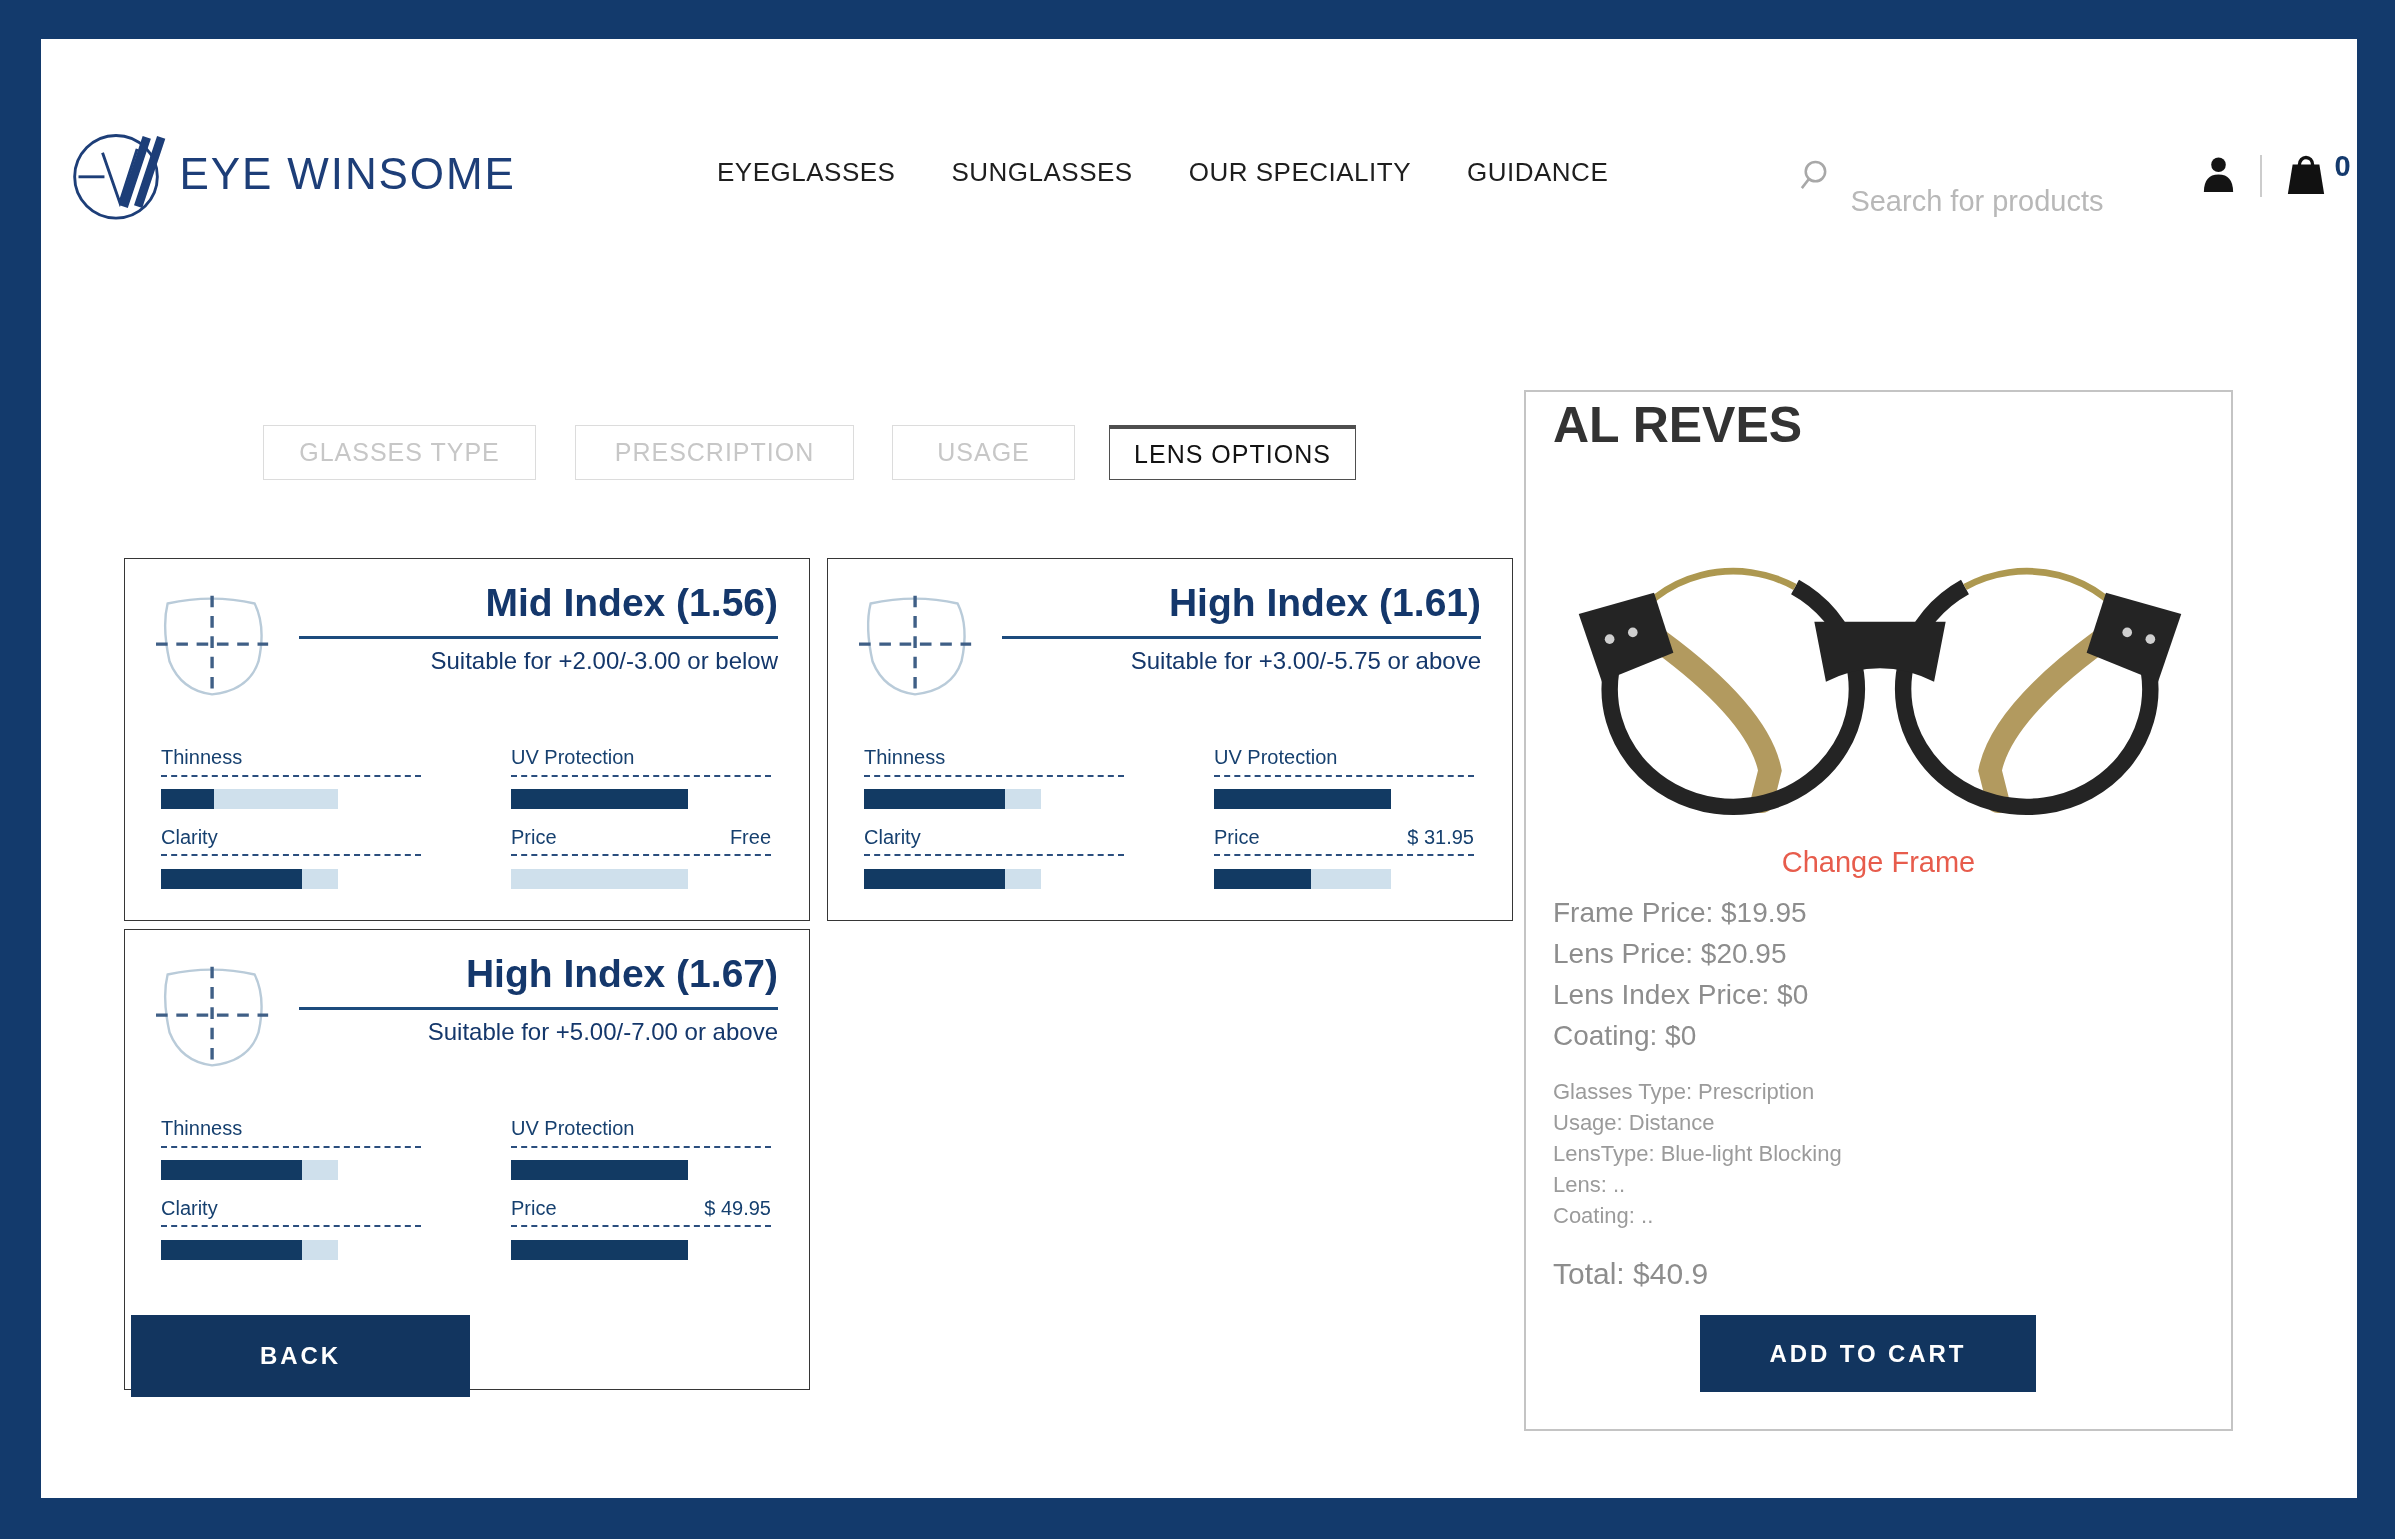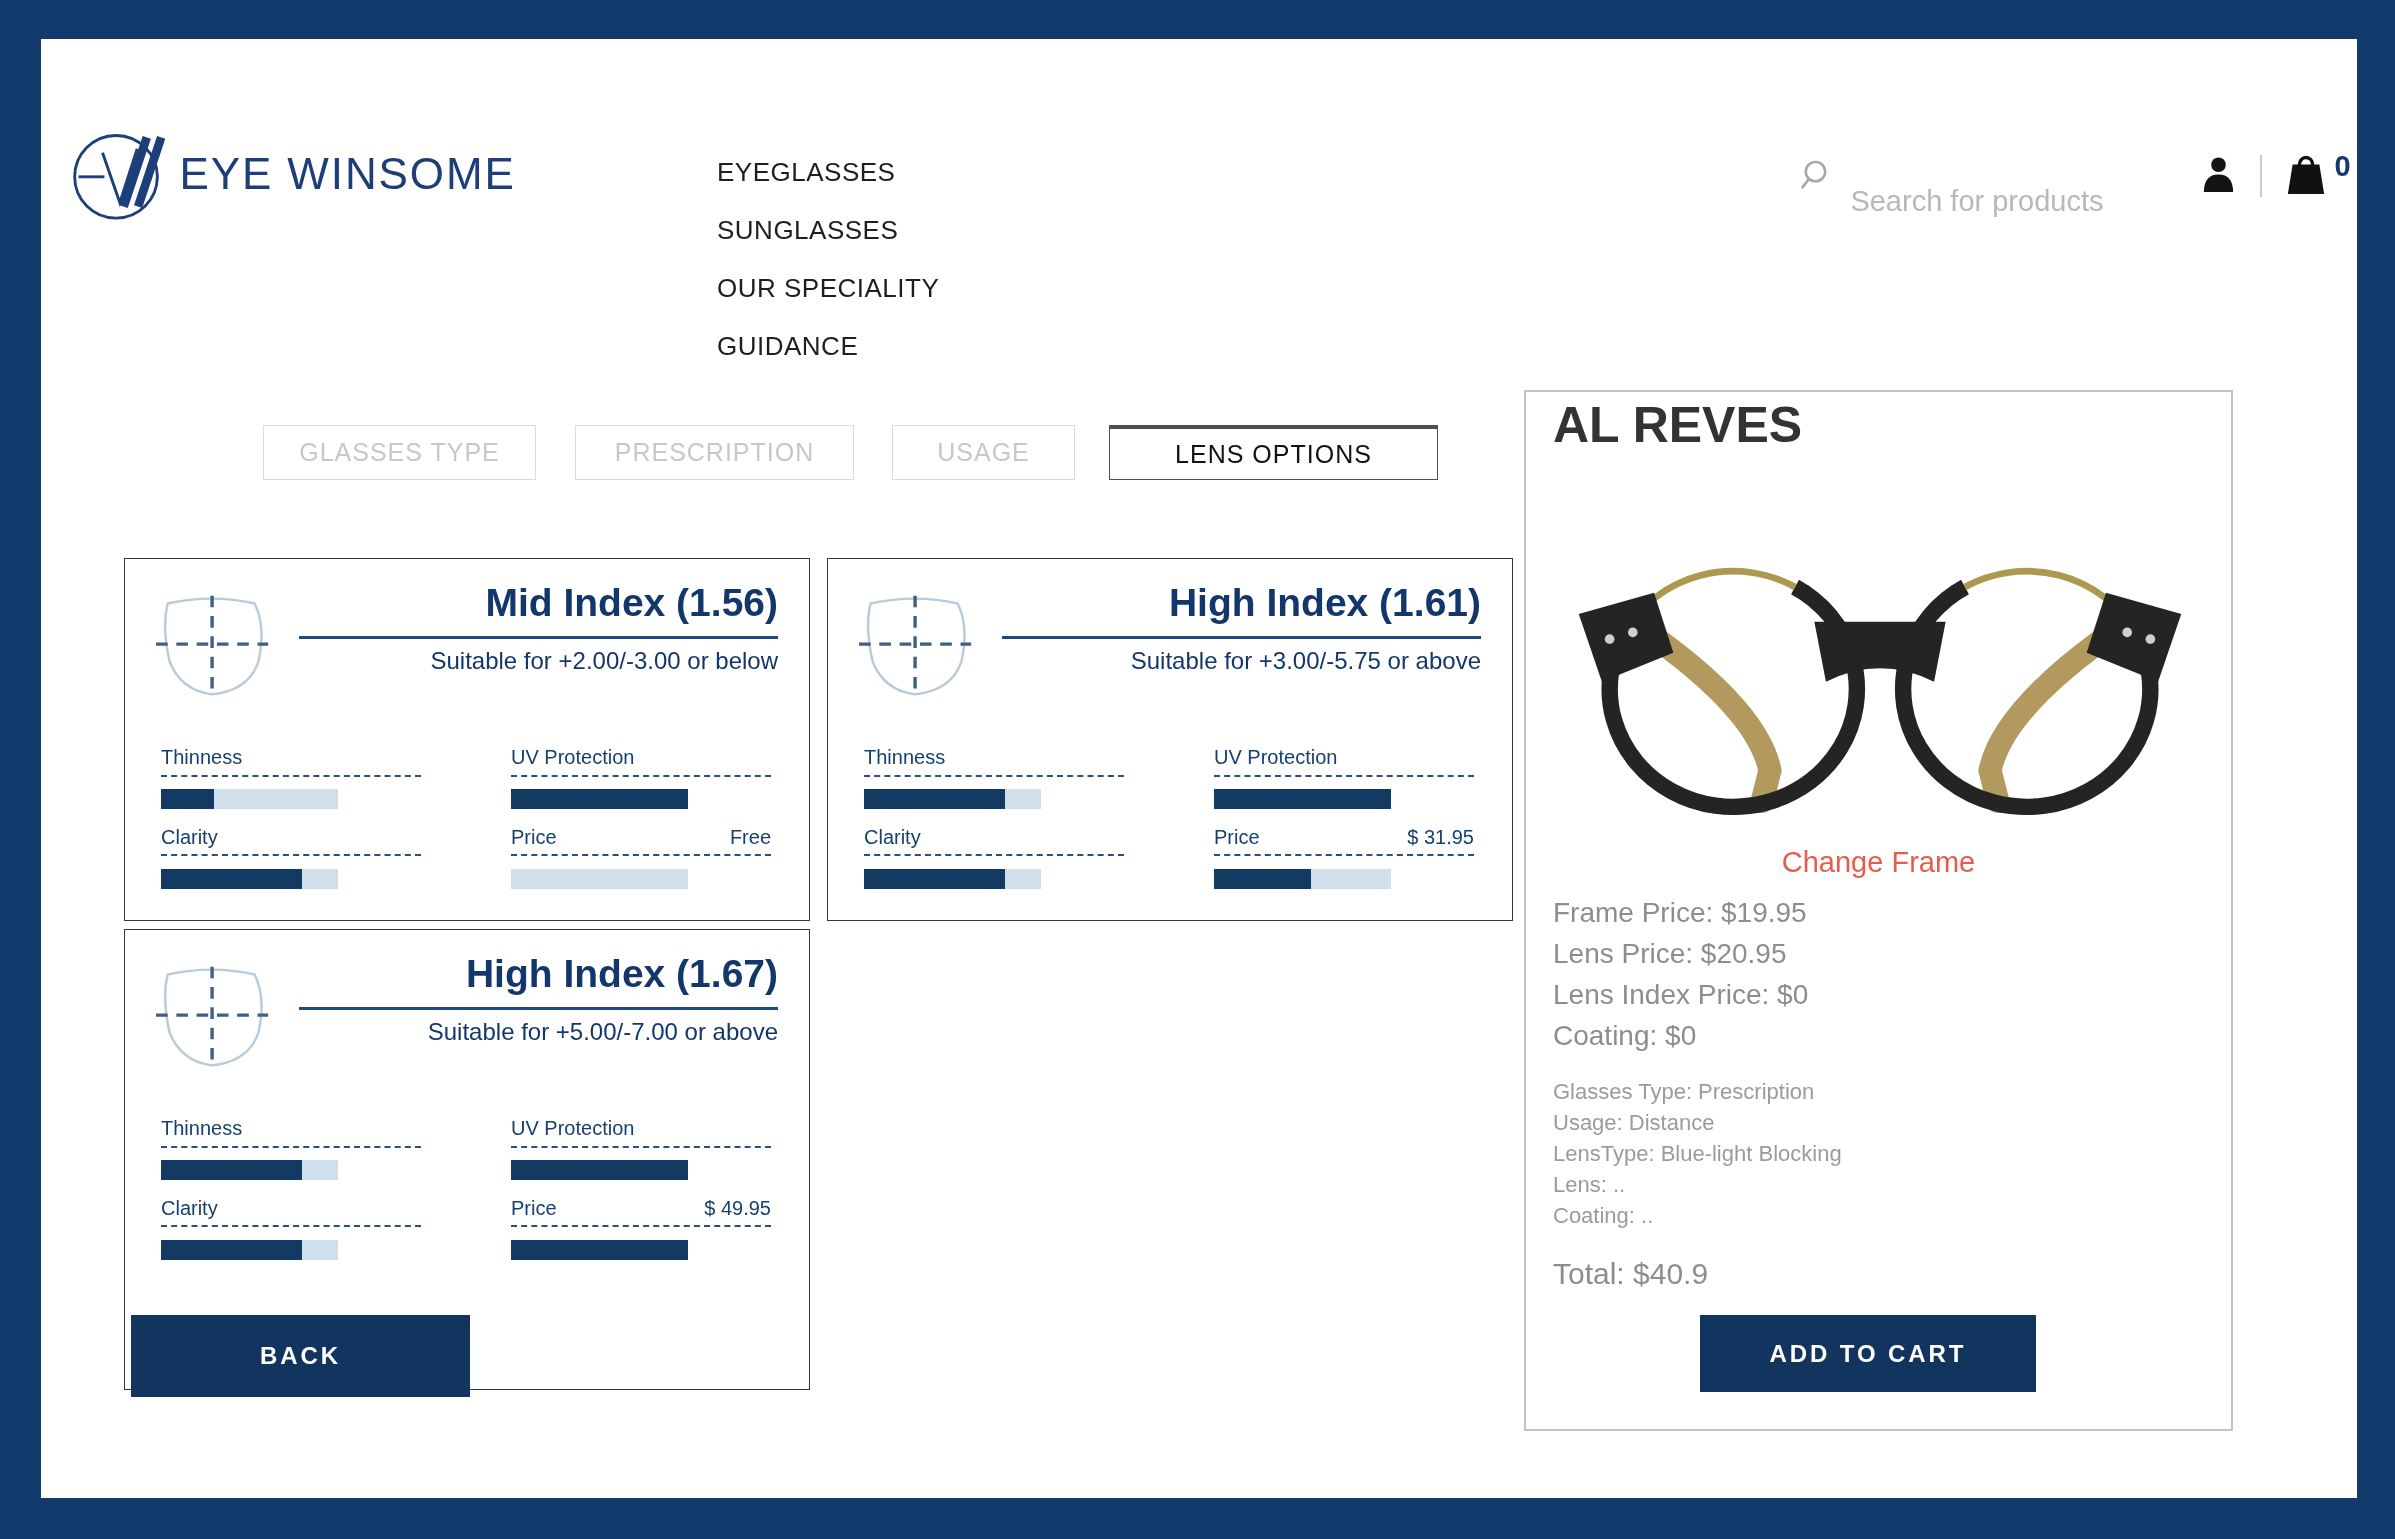--- a/index.html
+++ b/index.html
@@ -2,36 +2,36 @@
 <html><head>
 <meta charset="utf-8">
 <style>
   html,body{margin:0;padding:0;background:#ffffff;font-family:"Liberation Sans",sans-serif;}
   .frame{position:relative;width:2395px;height:1539px;background:#133a6c;overflow:hidden;}
   .page{position:absolute;left:41px;top:39px;width:2316px;height:1459px;background:#ffffff;}
 
   
   .logo{position:absolute;left:25px;top:83px;display:flex;align-items:center;gap:13.5px;cursor:pointer;}
   .logo-text{font-size:44px;color:#1d3e78;letter-spacing:1.9px;line-height:1;}
-  .nav{position:absolute;left:676px;top:120px;display:flex;gap:32px;font-size:26px;color:#1e1e1e;letter-spacing:0.5px;flex-direction:column;}
+  .nav{position:absolute;left:676px;top:120px;display:flex;gap:56px;font-size:26px;color:#1e1e1e;letter-spacing:0.5px;}
   .nav span{cursor:pointer;line-height:1;}
   .search{position:absolute;left:1755px;top:114px;display:flex;align-items:center;gap:17.4px;height:48px;}
   .search input{border:none;outline:none;font-size:29px;color:#555;width:319px;background:transparent;margin-top:48px;}
   .search input::placeholder{color:#b8b8b8;}
   .account{position:absolute;left:2159px;top:112px;display:flex;align-items:center;gap:23px;height:50px;}
   .divider{width:1.9px;height:42px;background:#cccccc;}
   .cart-wrap{display:flex;align-items:flex-start;gap:7.7px;cursor:pointer;}
   .cart-count{font-size:29px;font-weight:bold;color:#143a6d;line-height:1;}
 
   
   .tab{position:absolute;top:386px;height:55px;box-sizing:border-box;display:flex;align-items:center;justify-content:center;font-weight:normal;font-size:25px;letter-spacing:1px;background:#fff;cursor:pointer;}
   .tab.inactive{border:1.9px solid #dcdcdc;color:#c7c7c7;}
   .tab.active{border:1.9px solid #4f4f4f;border-top:4.8px solid #4f4f4f;color:#121212;}
   #tab0{left:222px;width:273px;} #tab1{left:534px;width:279px;}
-  #tab2{left:851px;width:183px;} #tab3{left:1068px;width:329px;}
+  #tab2{left:851px;width:183px;} #tab3{left:1068px;width:247px;}
 
   
   .lens-card{position:absolute;width:686px;height:363px;border:1.9px solid #363636;box-sizing:border-box;background:#fff;cursor:pointer;}
   #card0{left:83px;top:519px;} #card1{left:786px;top:519px;} #card2{left:83px;top:890px;height:461px;}
   .card-icon{position:absolute;left:29px;top:29px;}
   .card-head{position:absolute;left:174px;right:31px;top:23px;text-align:right;}
   .card-title{font-size:39px;font-weight:bold;color:#14376b;line-height:1.1;}
   .card-rule{height:2.9px;background:#1d4b7d;margin:11.6px 0 9.7px;}
   .card-sub{font-size:24px;color:#14376b;line-height:1;}
   .metrics{position:absolute;left:36px;right:38px;top:188px;display:grid;grid-template-columns:1fr 1fr;column-gap:90px;row-gap:17.4px;}

